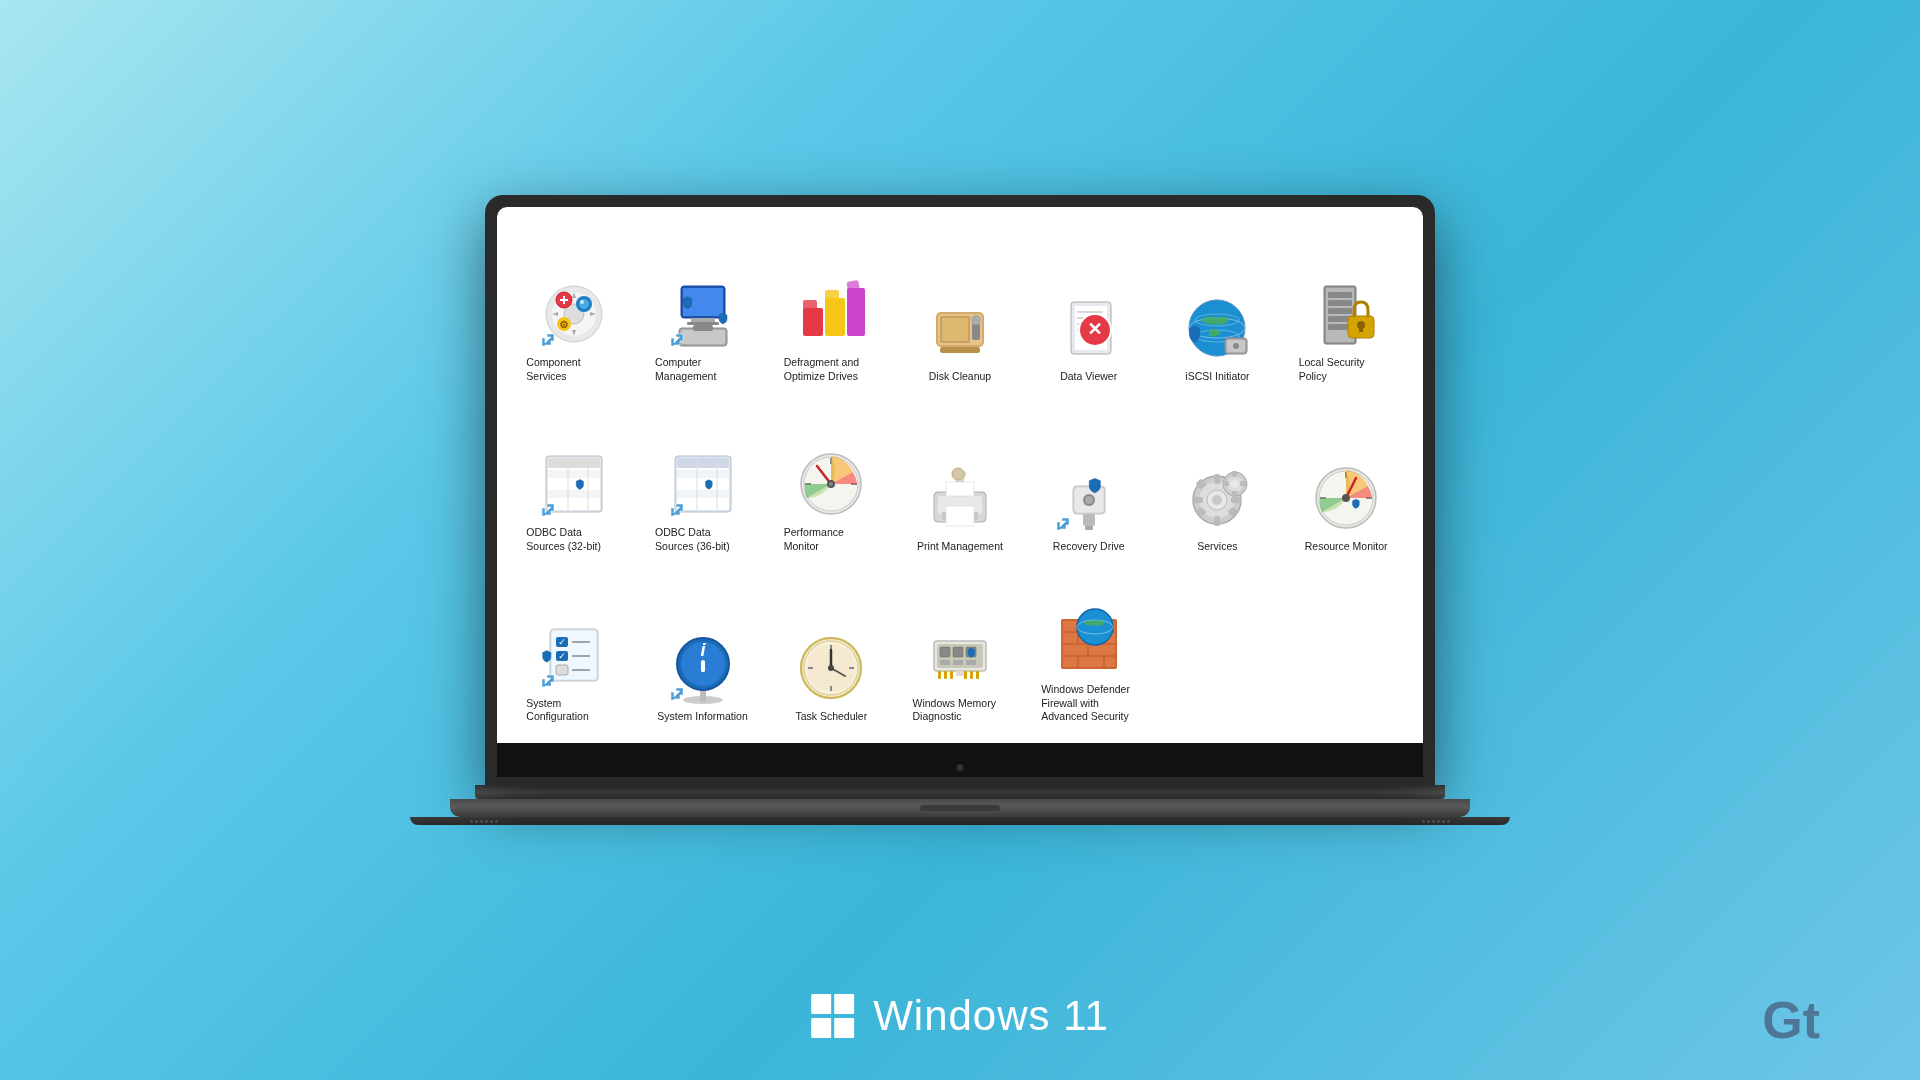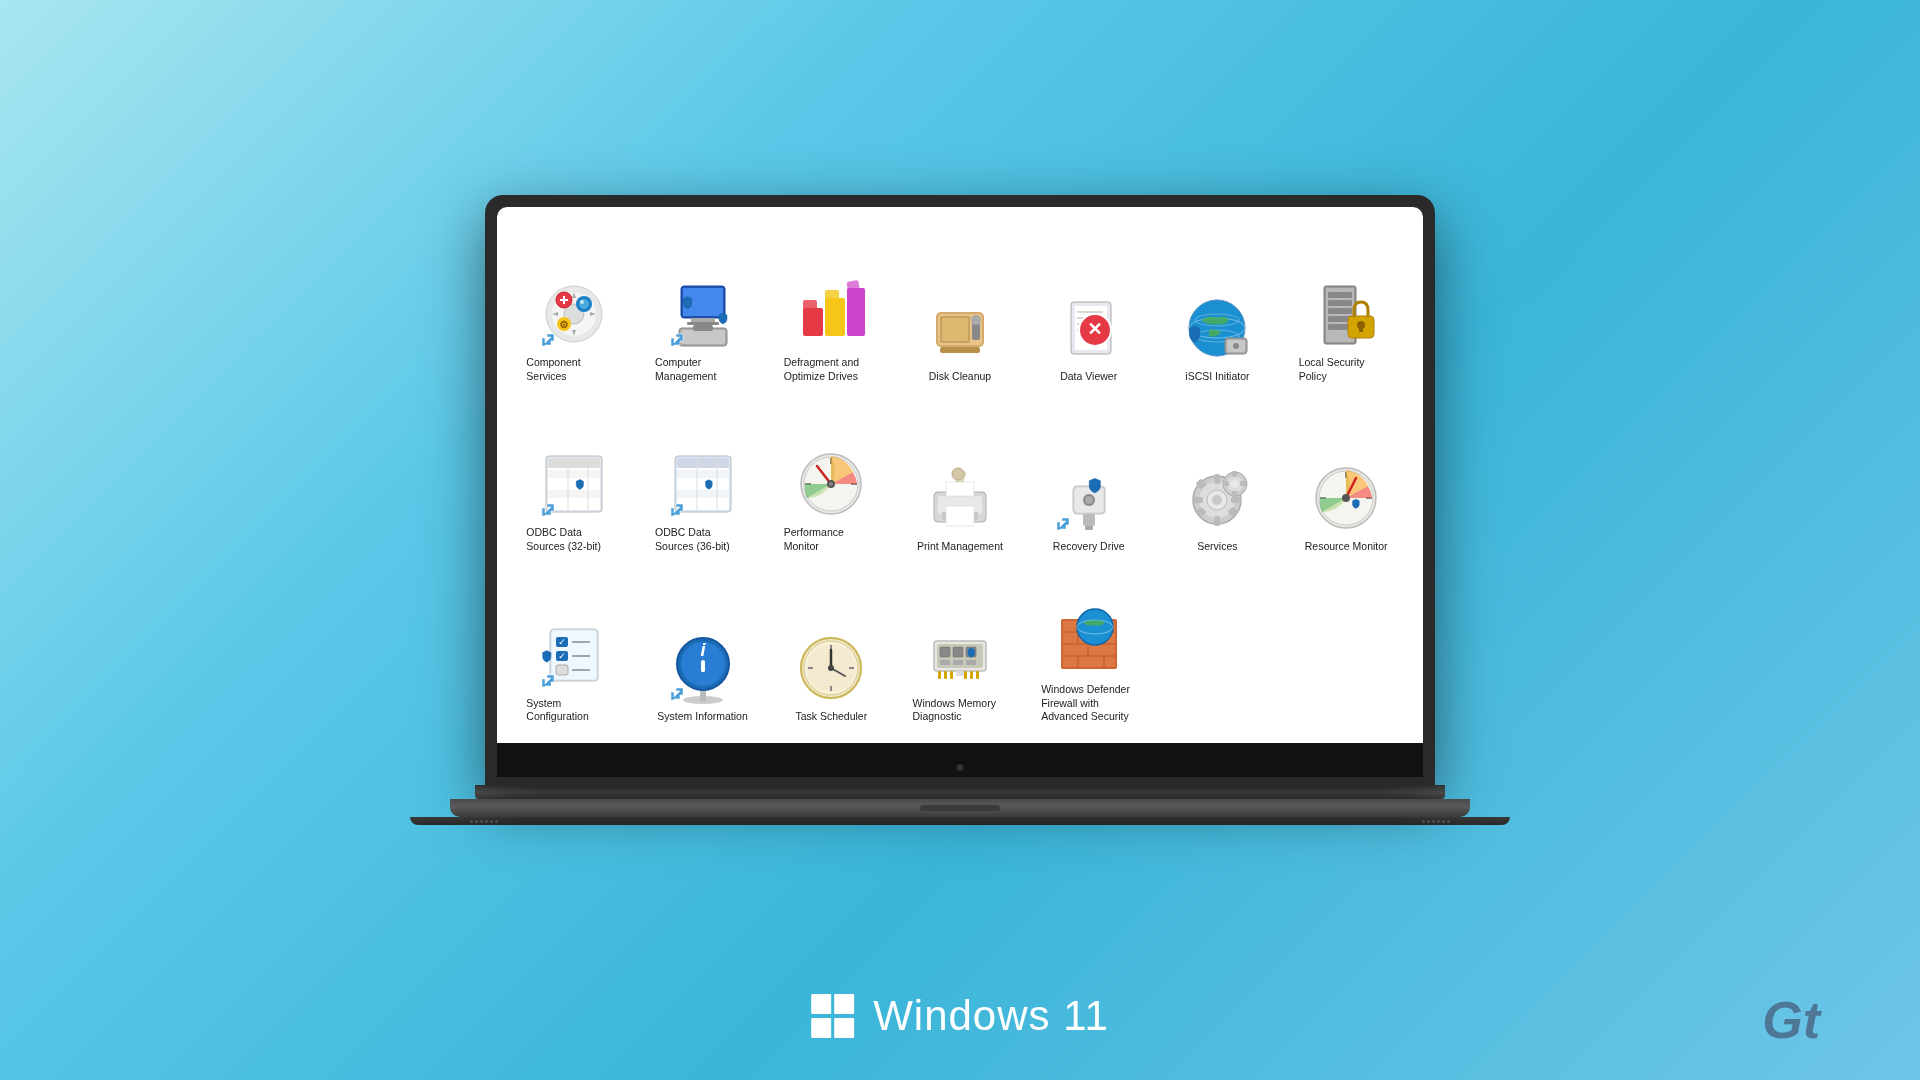--- a/index.html
+++ b/index.html
@@ -201,21 +201,20 @@
     }
 
     .gt-logo {
       position: absolute;
       right: 100px;
       bottom: 30px;
       font-size: 52px;
       font-weight: 900;
       color: #4a6a8a;
       opacity: 0.85;
-      font-style: italic;
     }
 
   </style>
 </head>
 <body>
 
 <div class="laptop-container">
   <div class="laptop-screen-outer">
     <div class="laptop-screen-bezel">
       <div class="laptop-screen-inner">

